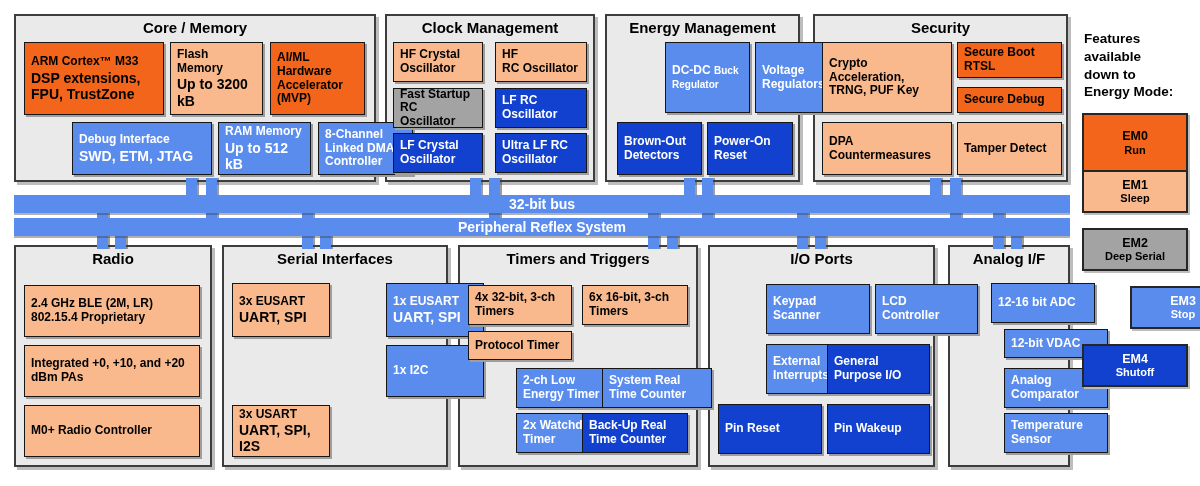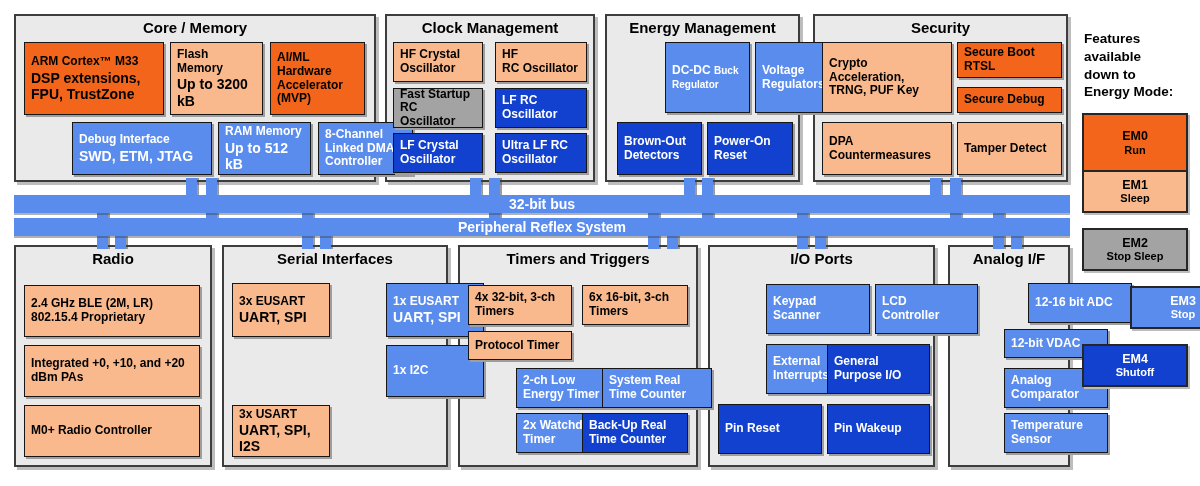--- a/index.html
+++ b/index.html
@@ -230,21 +230,21 @@
   <div class="box dkblue" style="left:718px;top:404px;width:104px;height:50px">
     <div class="t">Pin Reset</div>
   </div>
   <div class="box dkblue" style="left:827px;top:344px;width:103px;height:50px">
     <div class="t">General Purpose I/O</div>
   </div>
   <div class="box dkblue" style="left:827px;top:404px;width:103px;height:50px">
     <div class="t">Pin Wakeup</div>
   </div>
 
-  <div class="box blue" style="left:980px;top:283px;width:104px;height:40px">
+  <div class="box blue" style="left:943px;top:283px;width:104px;height:40px">
     <div class="t">12-16 bit ADC</div>
   </div>
   <div class="box blue" style="left:956px;top:329px;width:104px;height:29px">
     <div class="t">12-bit VDAC</div>
   </div>
   <div class="box blue" style="left:956px;top:368px;width:104px;height:40px">
     <div class="t">Analog Comparator</div>
   </div>
   <div class="box blue" style="left:956px;top:413px;width:104px;height:40px">
     <div class="t">Temperature Sensor</div>
@@ -257,21 +257,21 @@
   <div class="em orange" style="top:113px;height:60px">
     <div class="n">EM0</div>
     <div class="m">Run</div>
   </div>
   <div class="em peach" style="top:170px;height:43px">
     <div class="n">EM1</div>
     <div class="m">Sleep</div>
   </div>
   <div class="em cyan" style="top:228px;height:43px">
     <div class="n">EM2</div>
-    <div class="m">Stop Sleep</div>
+    <div class="m">Deep Serial</div>
   </div>
   <div class="em blue" style="top:286px;height:43px">
     <div class="n">EM3</div>
     <div class="m">Stop</div>
   </div>
   <div class="em dkblue" style="top:344px;height:43px">
     <div class="n">EM4</div>
     <div class="m">Shutoff</div>
   </div>
 

